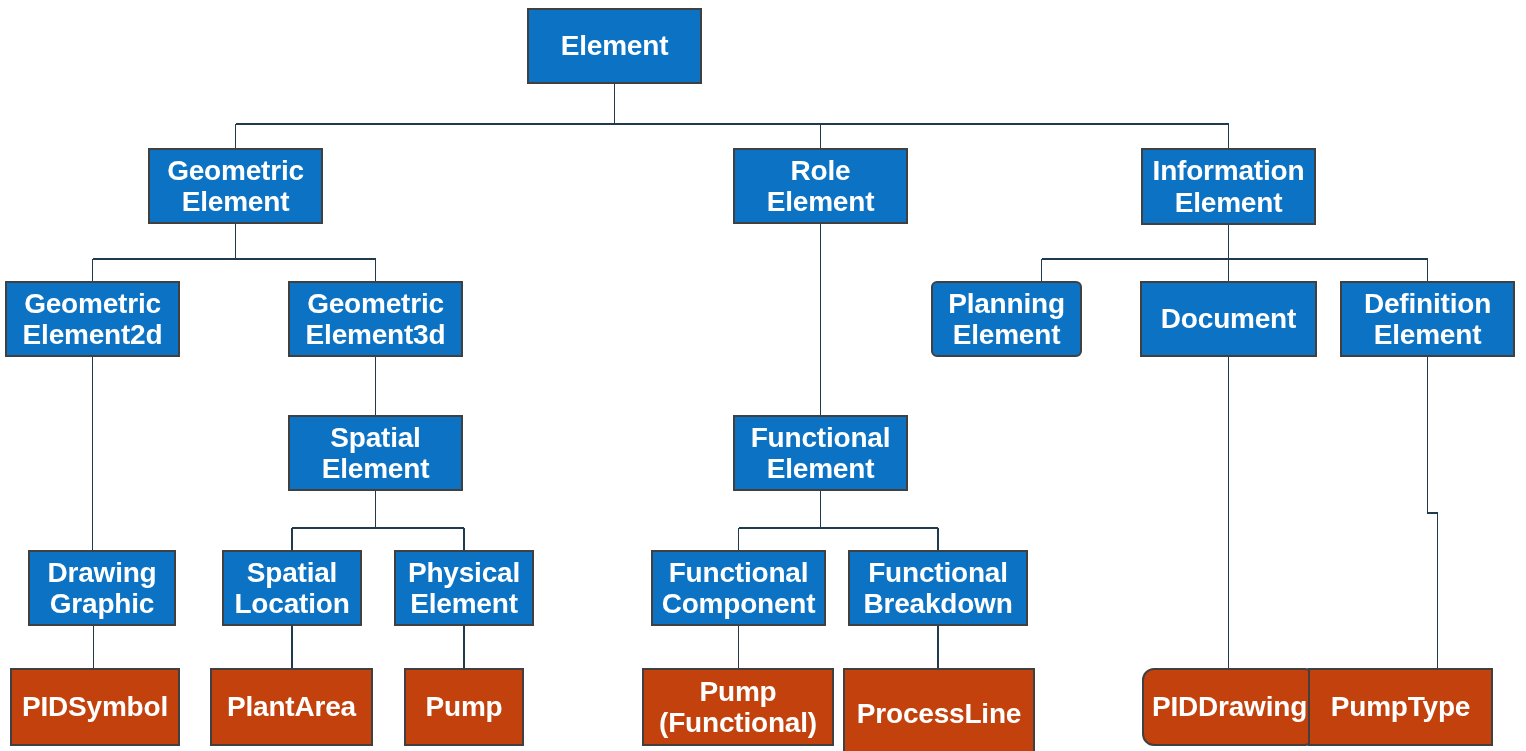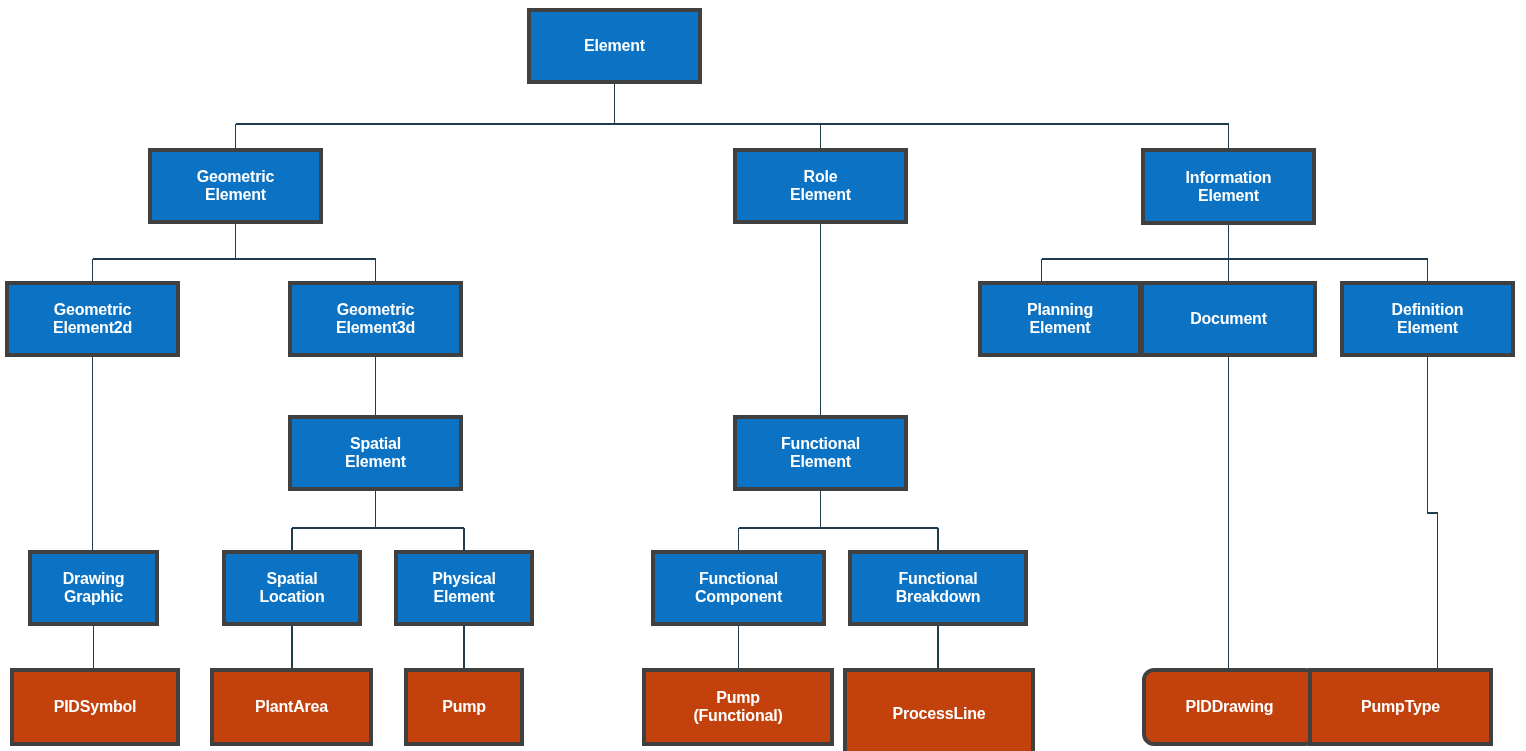--- a/index.html
+++ b/index.html
@@ -22,28 +22,28 @@
     position: absolute;
     left: 0;
     top: 0;
     width: 1526px;
     height: 751px;
     pointer-events: none;
   }
   .node {
     position: absolute;
     box-sizing: border-box;
-    border: 4px solid #404040;
+    border: 2px solid #404040;
     display: flex;
     align-items: center;
     justify-content: center;
     text-align: center;
     color: #ffffff;
     font-weight: bold;
-    font-size: 16px;
+    font-size: 28px;
     line-height: 1.12;
     letter-spacing: -0.2px;
     z-index: 2;
   }
   .node.blue  { background: #0b72c4; }
   .node.green { background: #c2410c; }
   .node .label {
     display: block;
     width: 100%;
     padding: 0 3px;
@@ -105,40 +105,40 @@
 Element</span>
       </div>
       <div class="node blue" style="left: 5px; top: 281px; width: 175px; height: 76px;">
         <span class="label">Geometric
 Element2d</span>
       </div>
       <div class="node blue" style="left: 288px; top: 281px; width: 175px; height: 76px;">
         <span class="label">Geometric
 Element3d</span>
       </div>
-      <div class="node blue" style="left: 978px; top: 281px; width: 164px; height: 76px;">
+      <div class="node blue" style="left: 931px; top: 281px; width: 151px; height: 76px; border-radius: 6px;">
         <span class="label">Planning
 Element</span>
       </div>
       <div class="node blue" style="left: 1140px; top: 281px; width: 177px; height: 76px;">
         <span class="label">Document</span>
       </div>
       <div class="node blue" style="left: 1340px; top: 281px; width: 175px; height: 76px;">
         <span class="label">Definition
 Element</span>
       </div>
       <div class="node blue" style="left: 288px; top: 415px; width: 175px; height: 76px;">
         <span class="label">Spatial
 Element</span>
       </div>
       <div class="node blue" style="left: 733px; top: 415px; width: 175px; height: 76px;">
         <span class="label">Functional
 Element</span>
       </div>
-      <div class="node blue" style="left: 28px; top: 550px; width: 131px; height: 76px;">
+      <div class="node blue" style="left: 28px; top: 550px; width: 148px; height: 76px;">
         <span class="label">Drawing
 Graphic</span>
       </div>
       <div class="node blue" style="left: 222px; top: 550px; width: 140px; height: 76px;">
         <span class="label">Spatial
 Location</span>
       </div>
       <div class="node blue" style="left: 394px; top: 550px; width: 140px; height: 76px;">
         <span class="label">Physical
 Element</span>

